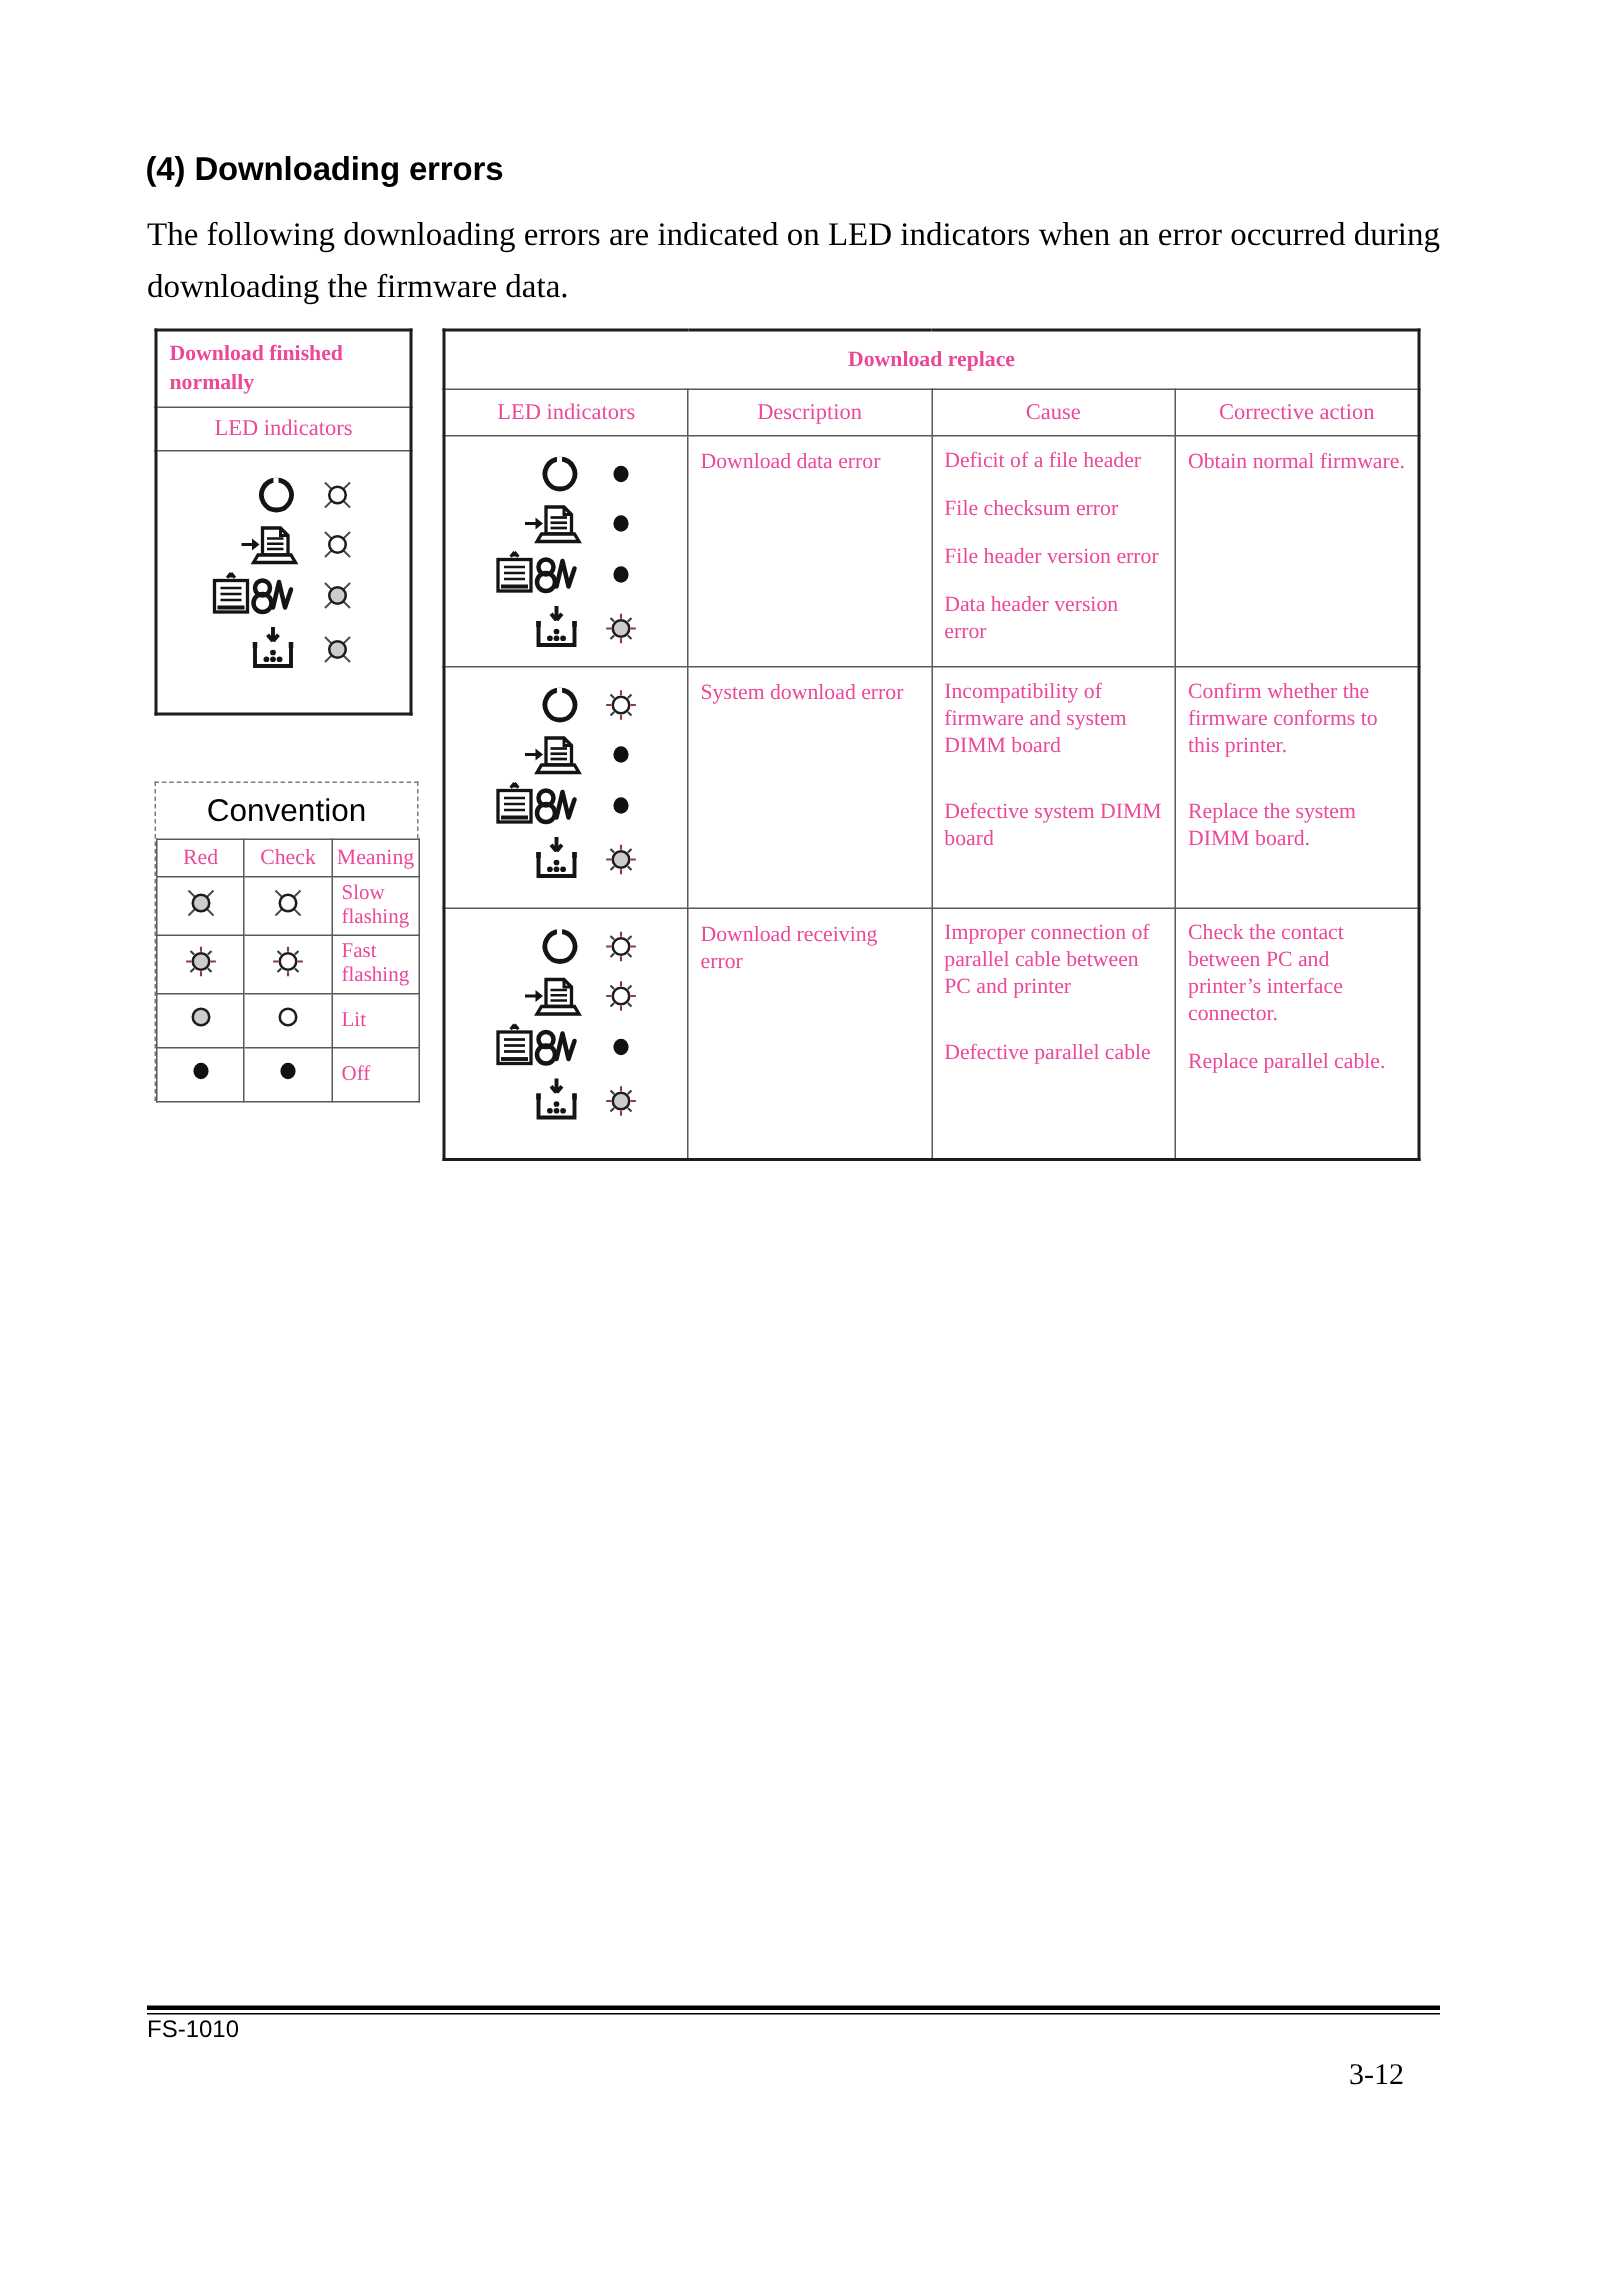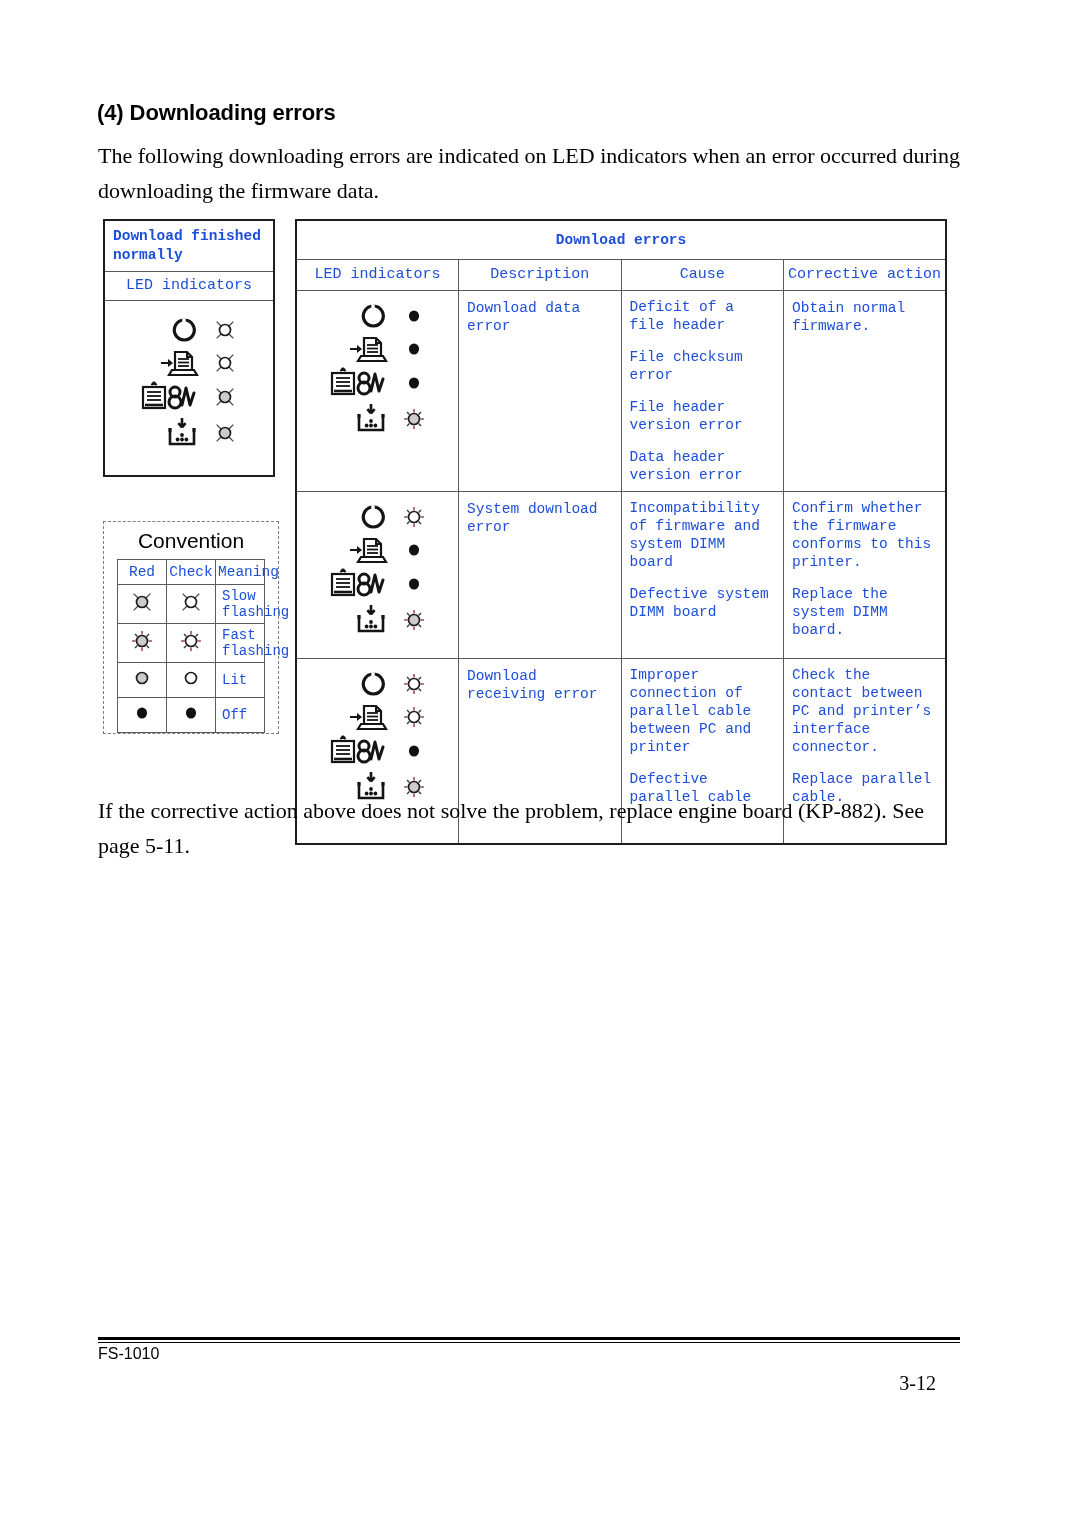--- a/index.html
+++ b/index.html
@@ -22,44 +22,44 @@
     font-family:"Liberation Serif", serif;
     font-size:22px;line-height:35px;
   }
   .para-intro{left:98px;top:138px;width:862px;}
   .para-after{left:98px;top:793px;width:862px;}
 
   
   .tbl{border-collapse:collapse;table-layout:fixed;background:#fff;}
   .tbl td,.tbl th{
     border:1px solid #59595b;
-    font-family:Liberation Mono, monospace;
+    font-family:Liberation Serif, serif;
     font-size:14.5px;font-weight:normal;
     padding:5px 7px;vertical-align:top;text-align:left;
-    line-height:18px;color:#1d4ed8;
+    line-height:18px;color:#ec4899;
   }
   .outer-thick{border:2px solid #1d1d1d;}
 
   
   #normal-box{position:absolute;left:103px;top:219px;width:172px;}
   #normal-box table{width:100%;}
   #normal-box .title-cell{font-weight:bold;font-size:14.5px;line-height:19px;padding:6px 8px;}
   #normal-box .led-head{text-align:center;font-size:15px;padding:5px 0;}
   #normal-box .led-body{height:150px;padding:14px 0 10px 0;}
 
   
   #convention{
     position:absolute;left:103px;top:521px;width:176px;height:213px;
     border:1px dashed #7d7d7d;box-sizing:border-box;
   }
   #convention .conv-title{
     text-align:center;font-size:21px;padding:7px 0 6px 0;
     font-family:"Liberation Sans", sans-serif;
   }
-  #convention table{width:148px;margin:0 auto;}
+  #convention table{width:176px;margin:0 auto;}
   #convention td{padding:3px 4px;font-size:14px;line-height:16px;}
   #convention td.sym{width:36px;text-align:center;vertical-align:middle;padding:4px 2px;}
   #convention td.mean{vertical-align:middle;padding-left:6px;}
   #convention td.hdr{text-align:center;font-size:14.5px;padding:4px 2px;}
 
   
   #errors{position:absolute;left:295px;top:219px;width:652px;}
   #errors table{width:100%;}
   #errors .toprow td{
     text-align:center;font-weight:bold;font-size:14.5px;padding:10px 0;
@@ -274,21 +274,21 @@
       <td class="mean">Off</td>
     </tr>
         </tbody>
     </table>
   </div>
 
   <div id="errors">
     <table class="tbl outer-thick">
       <tbody>
           <tr class="toprow">
-        <td colspan="4">Download errors</td>
+        <td colspan="4">Download replace</td>
       </tr>
       <tr class="colhead">
         <td style="width:153px">LED indicators</td>
         <td style="width:110px">Description</td>
         <td style="width:198px">Cause</td>
         <td>Corrective action</td>
       </tr>
       </tbody>
         <tbody id="error-rows">
     <tr>
@@ -636,18 +636,17 @@
                     <td class="sub last" style="height:66px">Replace parallel cable.</td>
                   </tr>
                 </tbody>
               </table>
             </td>
     </tr>
         </tbody>
     </table>
   </div>
 
-  <div class="para para-after">If the corrective action above does not solve the problem, replace engine board (KP-882). See page 5-11.</div>
 
   <div id="footer-rule"></div>
   <div class="footer-model">FS-1010</div>
   <div class="footer-page">3-12</div>
 </div>
 
 </body></html>

